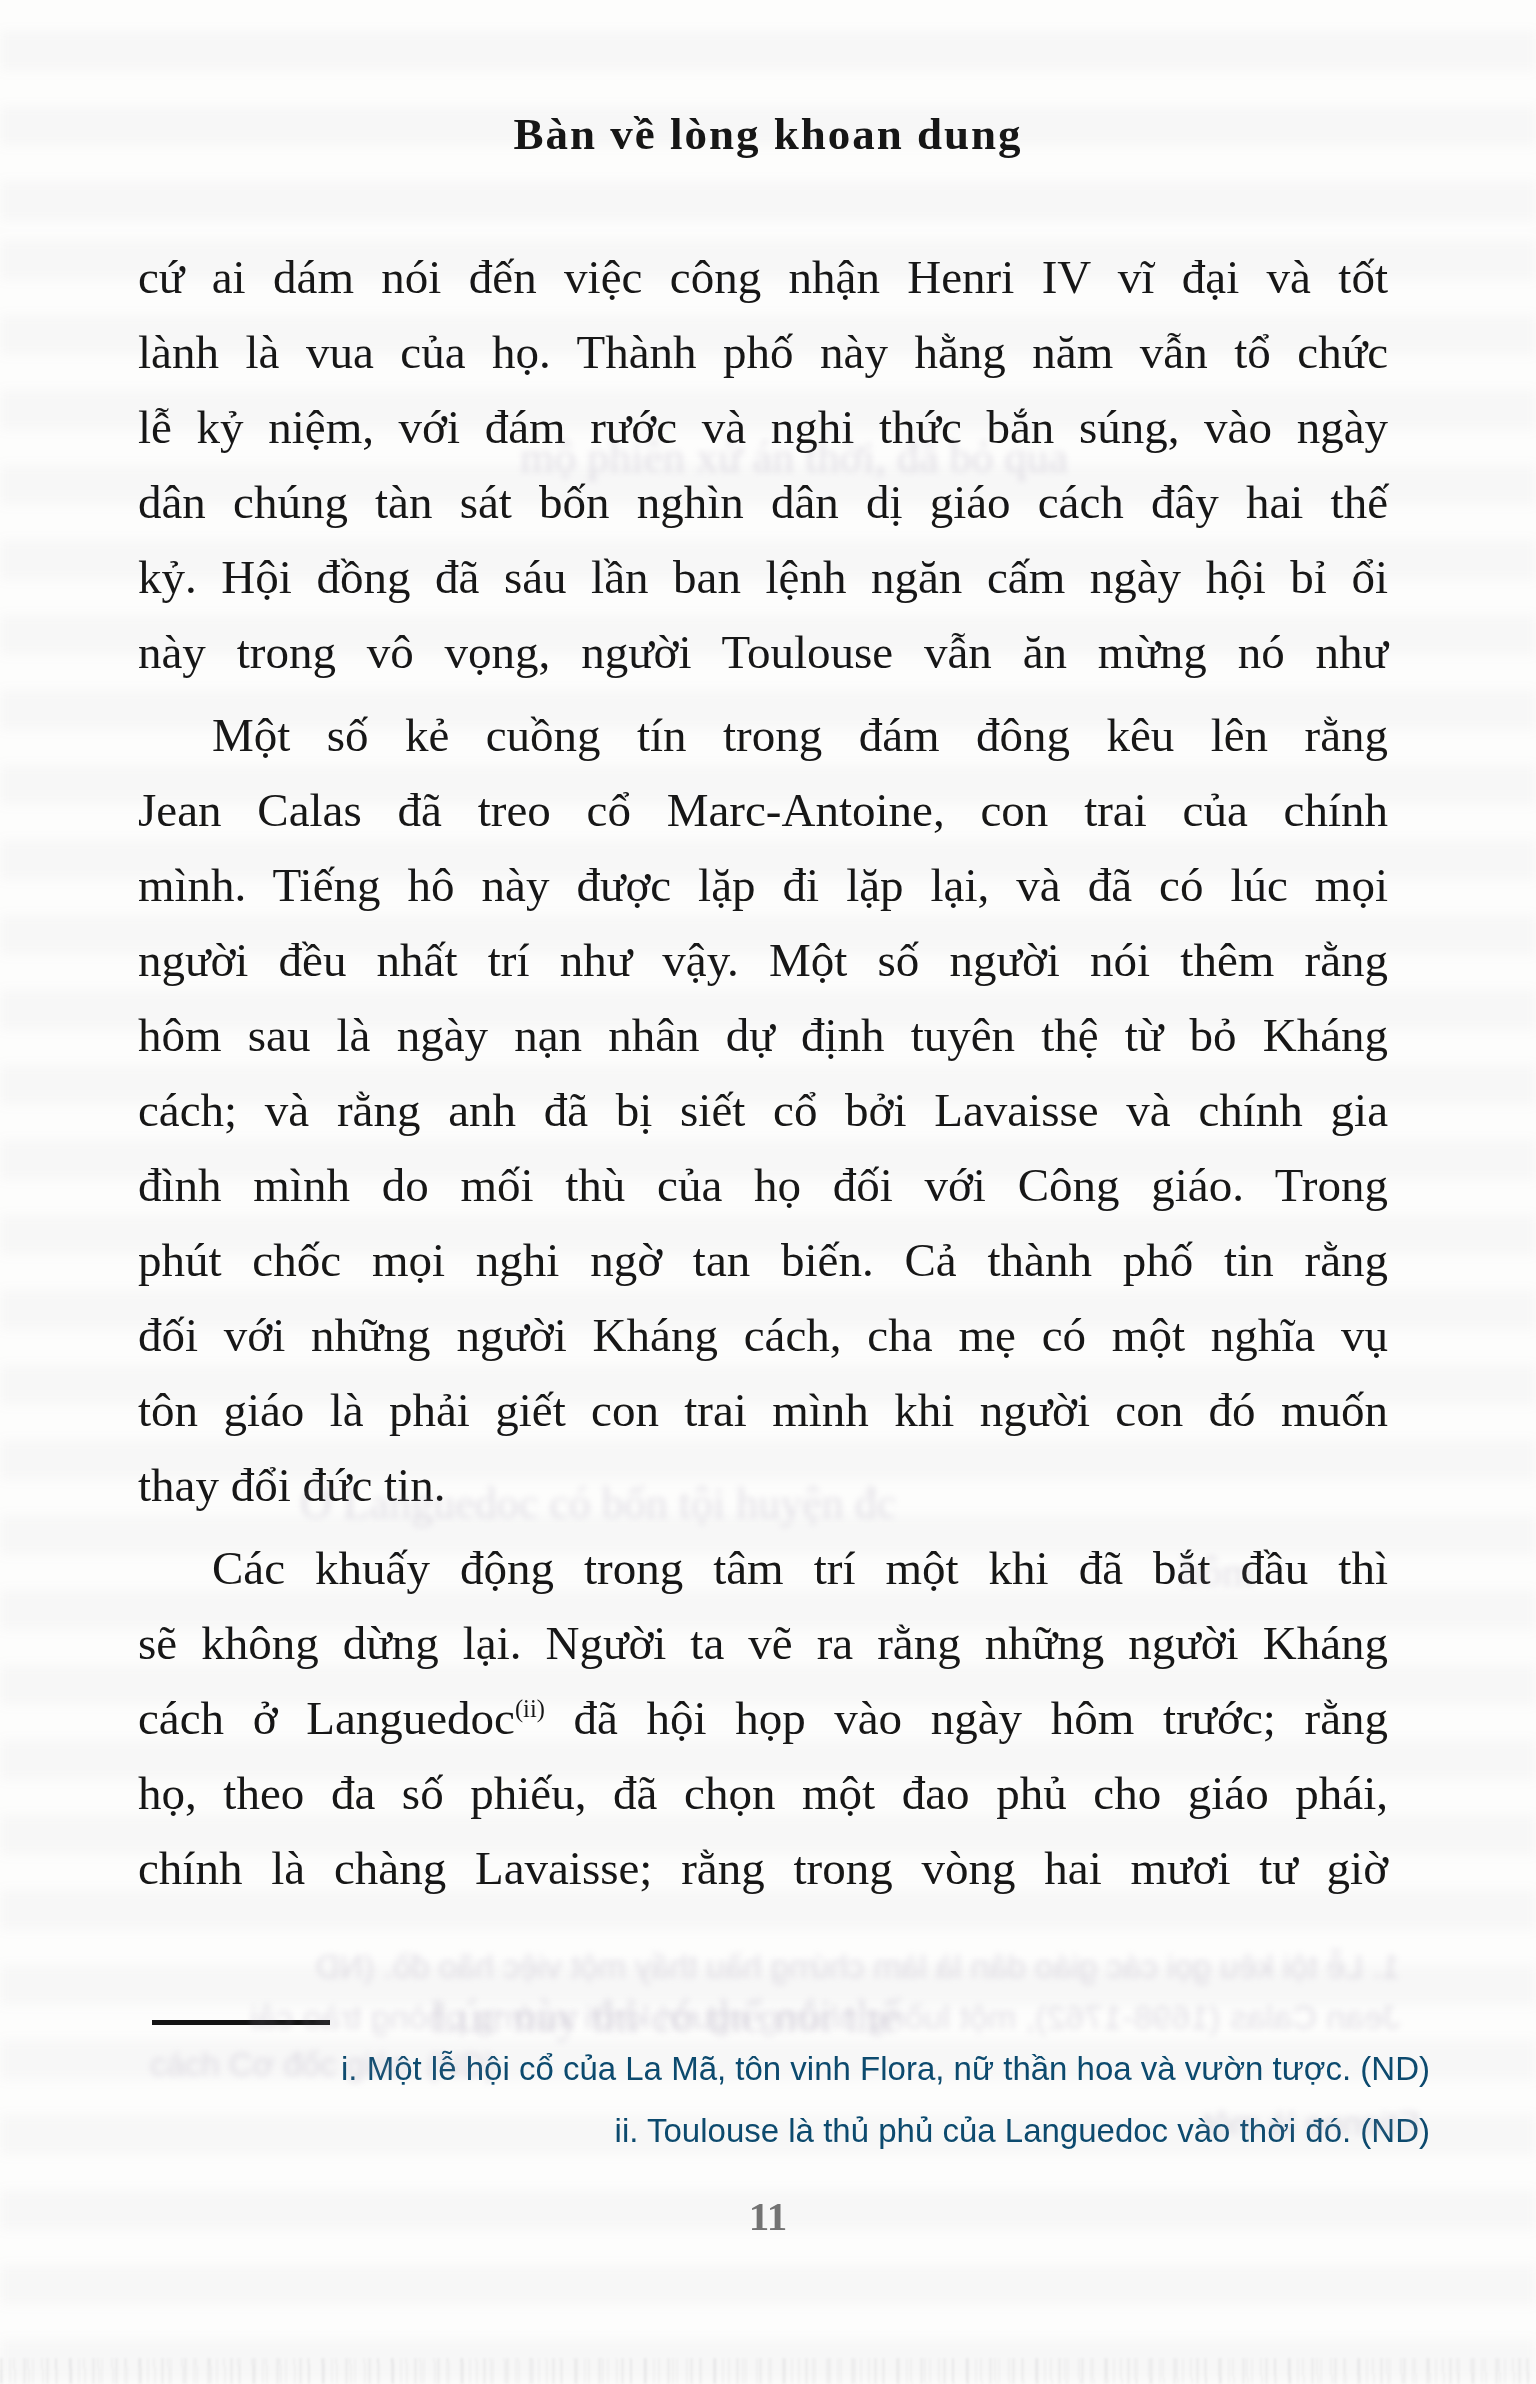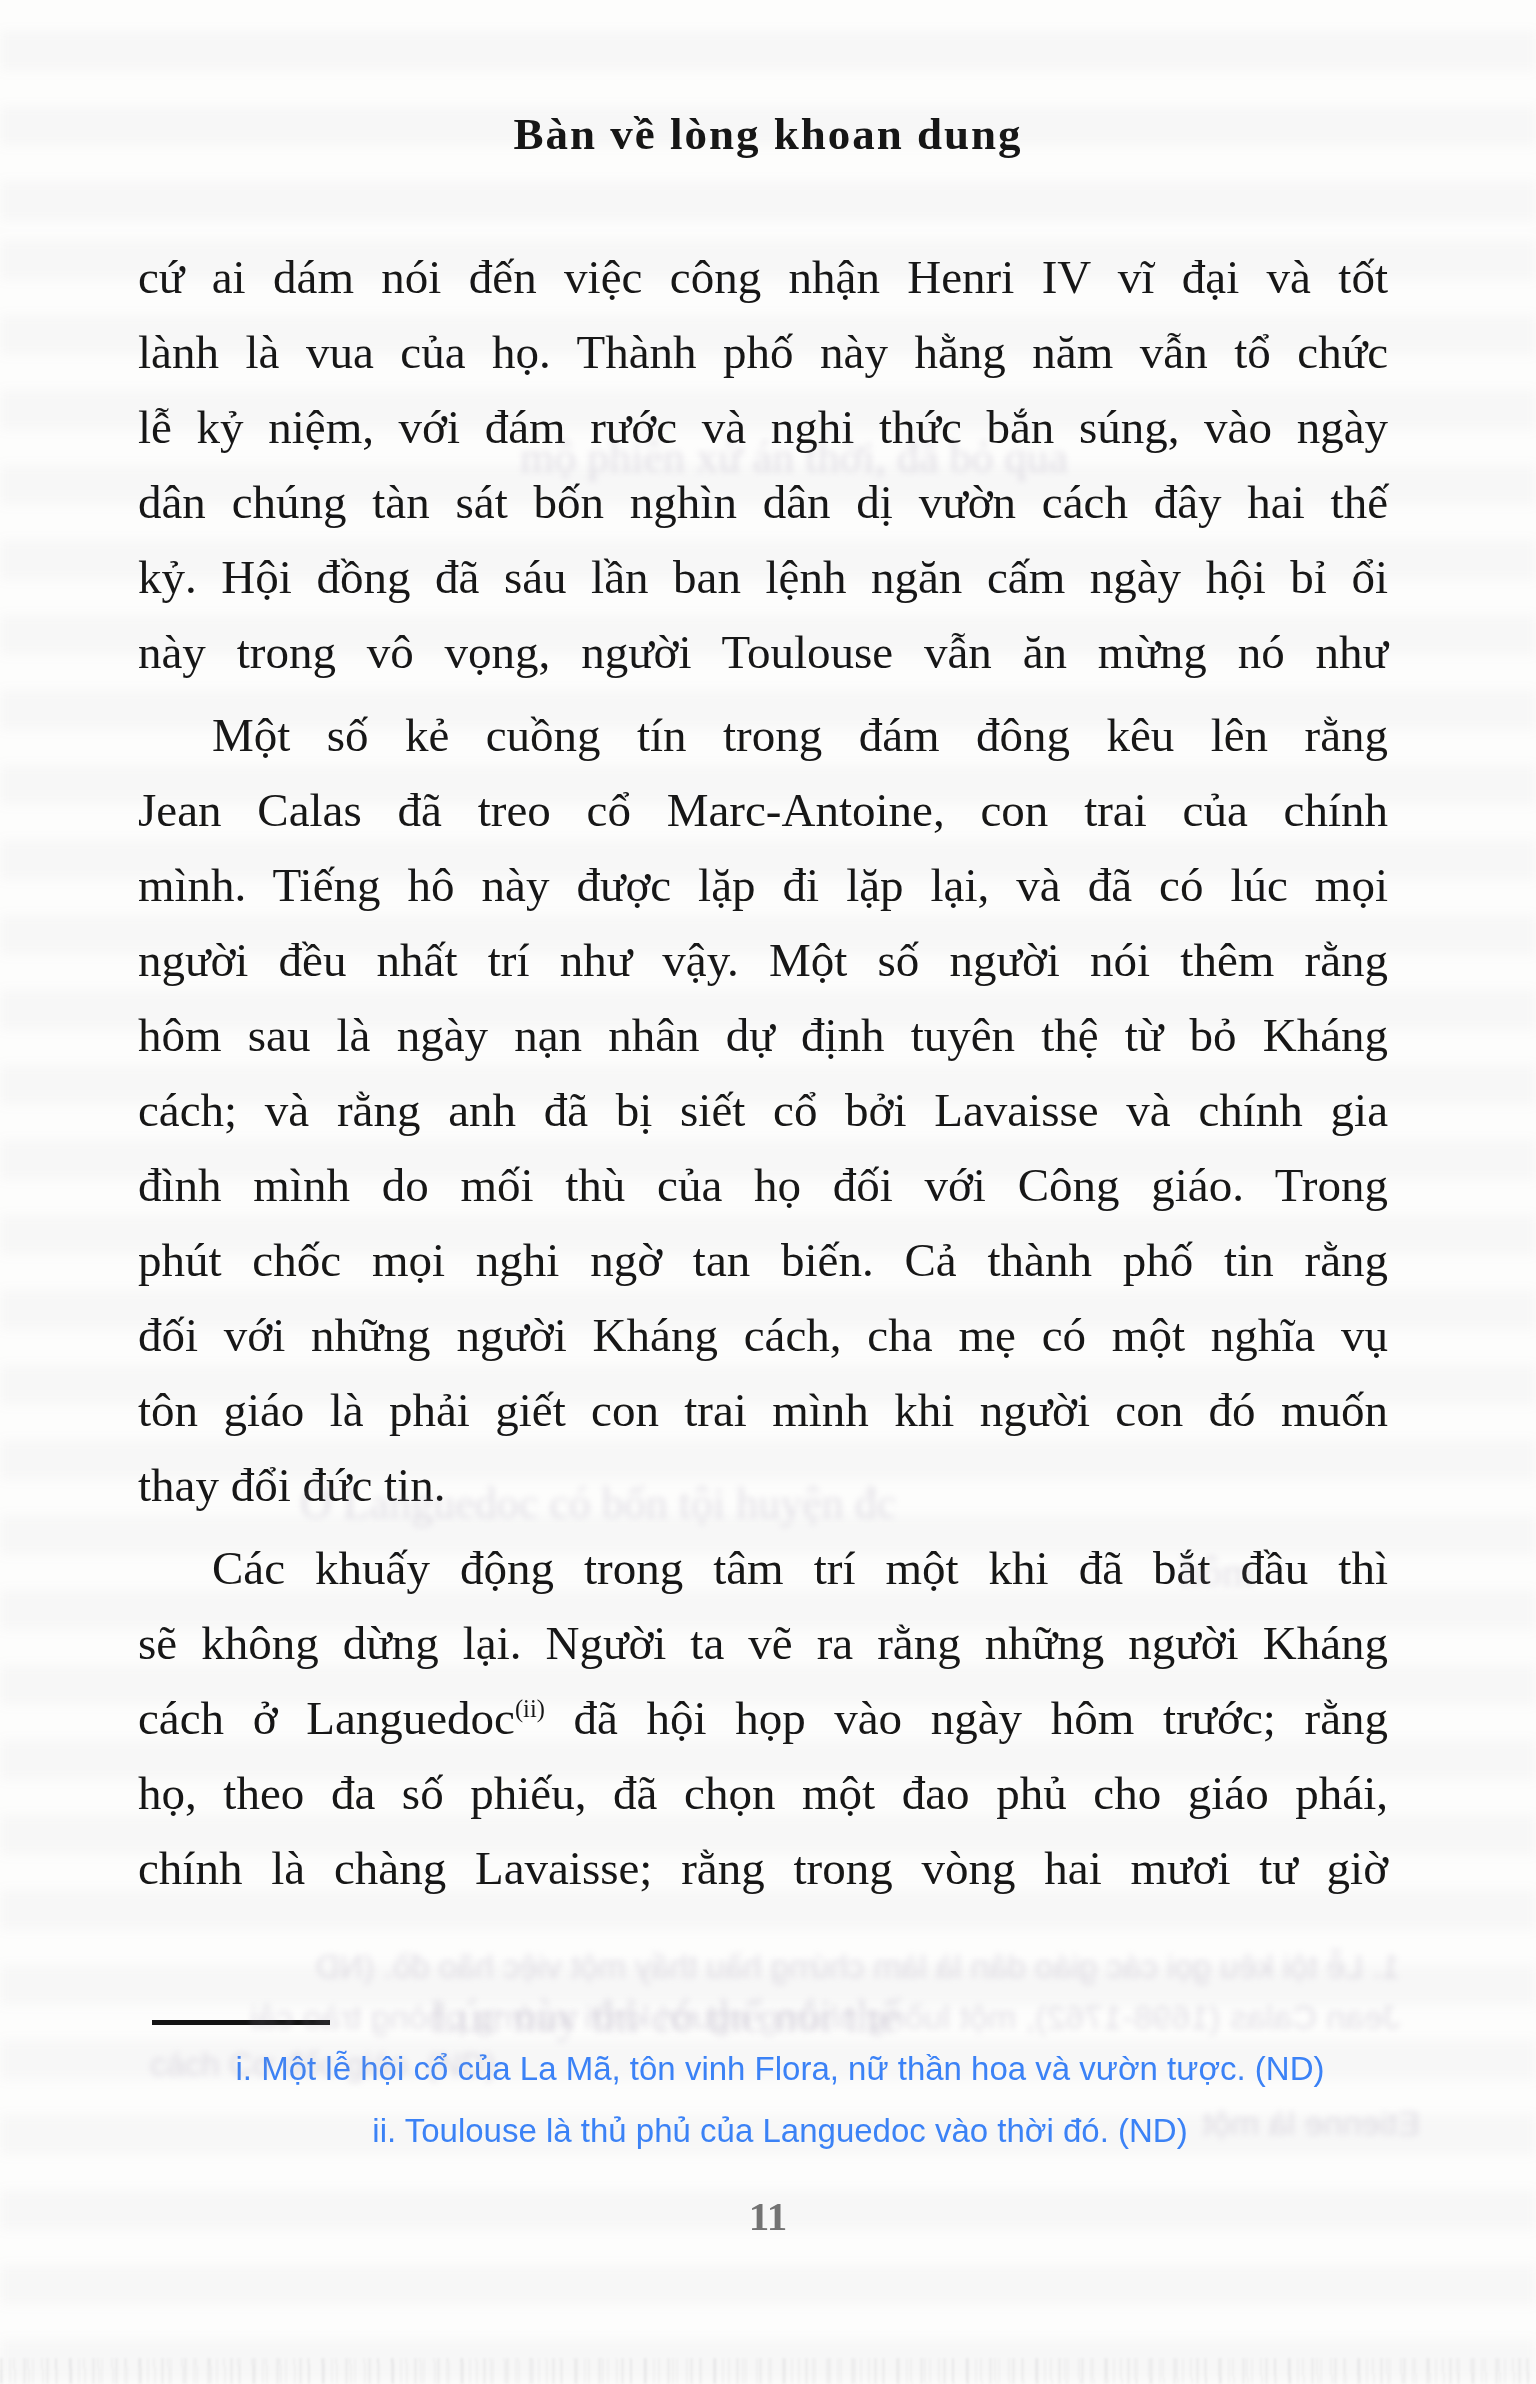--- a/index.html
+++ b/index.html
@@ -67,22 +67,22 @@
     width:178px;height:5px;
     background:#141414;
   }
   .footnotes{
     position:absolute;
     top:2038px;left:130px;
     width:1300px;
     font-family:"Liberation Sans","DejaVu Sans",sans-serif;
     font-size:33px;
     line-height:62px;
-    color:#3b82f6;
-    text-align:center;
+    color:#0c4a6e;
+    text-align:right;
   }
   .page-number{
     position:absolute;
     top:2192px;left:0;right:0;
     text-align:center;
     font-size:41px;
     font-weight:bold;
     color:#737373;
   }
   .bleed{
@@ -116,21 +116,21 @@
 
 <div class="page">
 
   <div class="running-head">Bàn về lòng khoan dung</div>
 
   <div class="body-text">
       <div class="para">
         <div class="line">cứ ai dám nói đến việc công nhận Henri IV vĩ đại và tốt</div>
         <div class="line">lành là vua của họ. Thành phố này hằng năm vẫn tổ chức</div>
         <div class="line">lễ kỷ niệm, với đám rước và nghi thức bắn súng, vào ngày</div>
-        <div class="line">dân chúng tàn sát bốn nghìn dân dị vườn cách đây hai thế</div>
+        <div class="line">dân chúng tàn sát bốn nghìn dân dị giáo cách đây hai thế</div>
         <div class="line">kỷ. Hội đồng đã sáu lần ban lệnh ngăn cấm ngày hội bỉ ổi</div>
         <div class="line">này trong vô vọng, người Toulouse vẫn ăn mừng nó như</div>
       </div>
       <div class="para">
         <div class="line indent">Một số kẻ cuồng tín trong đám đông kêu lên rằng</div>
         <div class="line">Jean Calas đã treo cổ Marc-Antoine, con trai của chính</div>
         <div class="line">mình. Tiếng hô này được lặp đi lặp lại, và đã có lúc mọi</div>
         <div class="line">người đều nhất trí như vậy. Một số người nói thêm rằng</div>
         <div class="line">hôm sau là ngày nạn nhân dự định tuyên thệ từ bỏ Kháng</div>
         <div class="line">cách; và rằng anh đã bị siết cổ bởi Lavaisse và chính gia</div>

